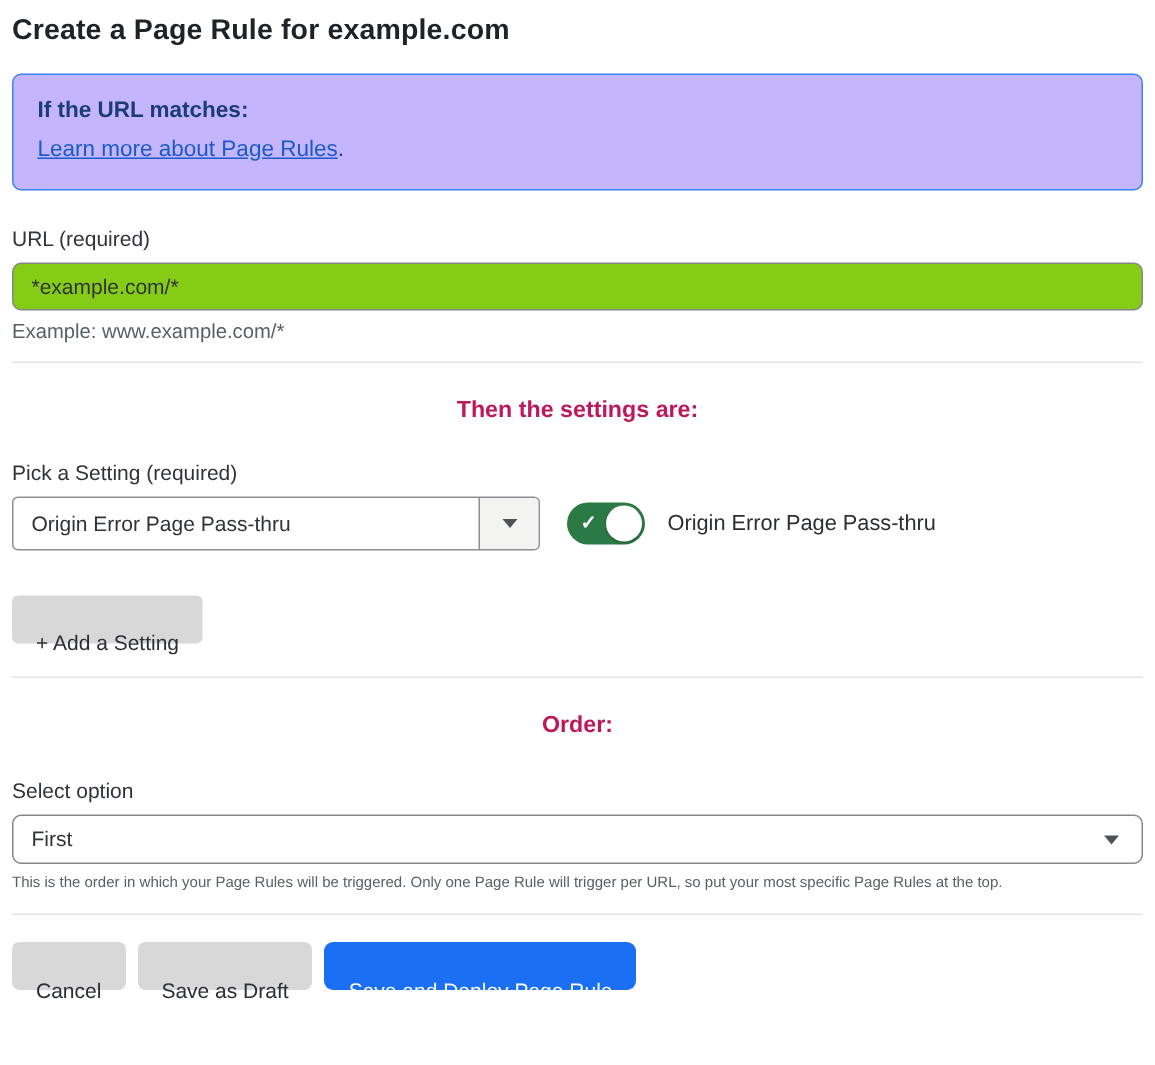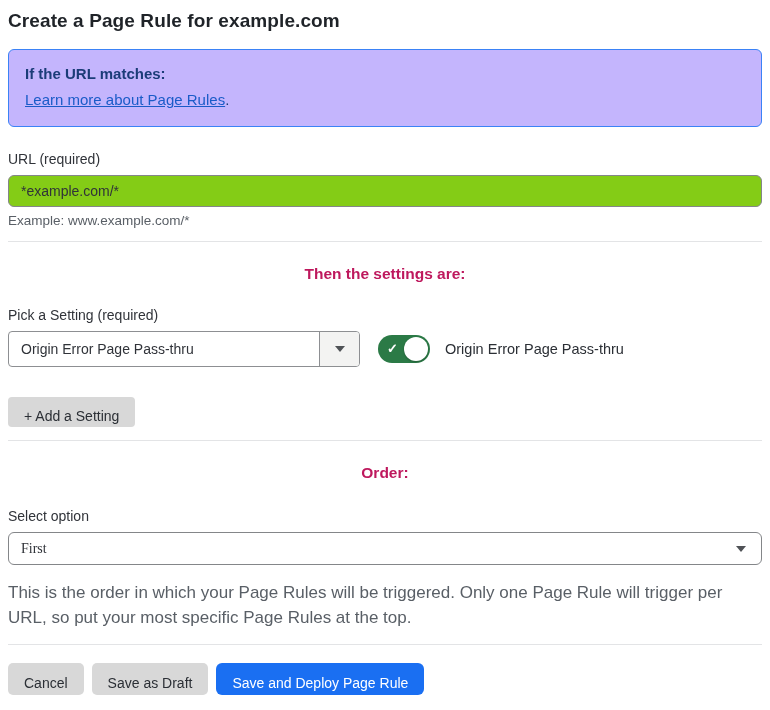--- a/index.html
+++ b/index.html
@@ -86,39 +86,39 @@
     box-shadow: 0 1px 2px rgba(0,0,0,.25);
   }
   .toggle-label { font-size: 14.5px; color: #2b2f35; margin-left: 15px; }
 
   
   .btn {
     display: inline-block; border: none; cursor: pointer;
     font-family: "Liberation Sans", sans-serif;
     font-size: 14px; color: #2b2f35;
     background: #d8d8d8; border-radius: 5px;
-    height: 32px; padding: 4px 16px; line-height: 32px;
+    height: 32px; padding: 16px 16px; line-height: 32px;
   }
   .btn-add { margin-top: 30px; height: 30px; line-height: 30px; border-radius: 4px; }
   .btn-primary { background: #1a6ff2; color: #ffffff; border-radius: 6px; }
 
   
   .order-label { margin-top: 26px; }
   .select-full {
     position: relative; width: 100%; height: 33px;
     border: 1px solid #848689; border-radius: 6px;
     background: #fff; cursor: pointer; margin-top: 6px;
   }
   .select-full .select-value {
-    font-size: 14px; color: #303339; line-height: 31px; padding: 0 12px; font-family: Liberation Serif, serif;
+    font-size: 14px; color: #303339; line-height: 31px; padding: 0 12px;
   }
   .select-full .caret-down { position: absolute; right: 15px; top: 13px; }
 
   .order-helper {
-    font-size: 17px; color: #595f66; line-height: 1.5; margin-top: 15px;
+    font-size: 10px; color: #595f66; line-height: 1.5; margin-top: 5px;
     max-width: 754px;
   }
 
   .footer-row { display: flex; gap: 8px; margin-top: 18px; align-items: center; }
 </style>
 </head>
 <body>
 
 <div class="page">
 

